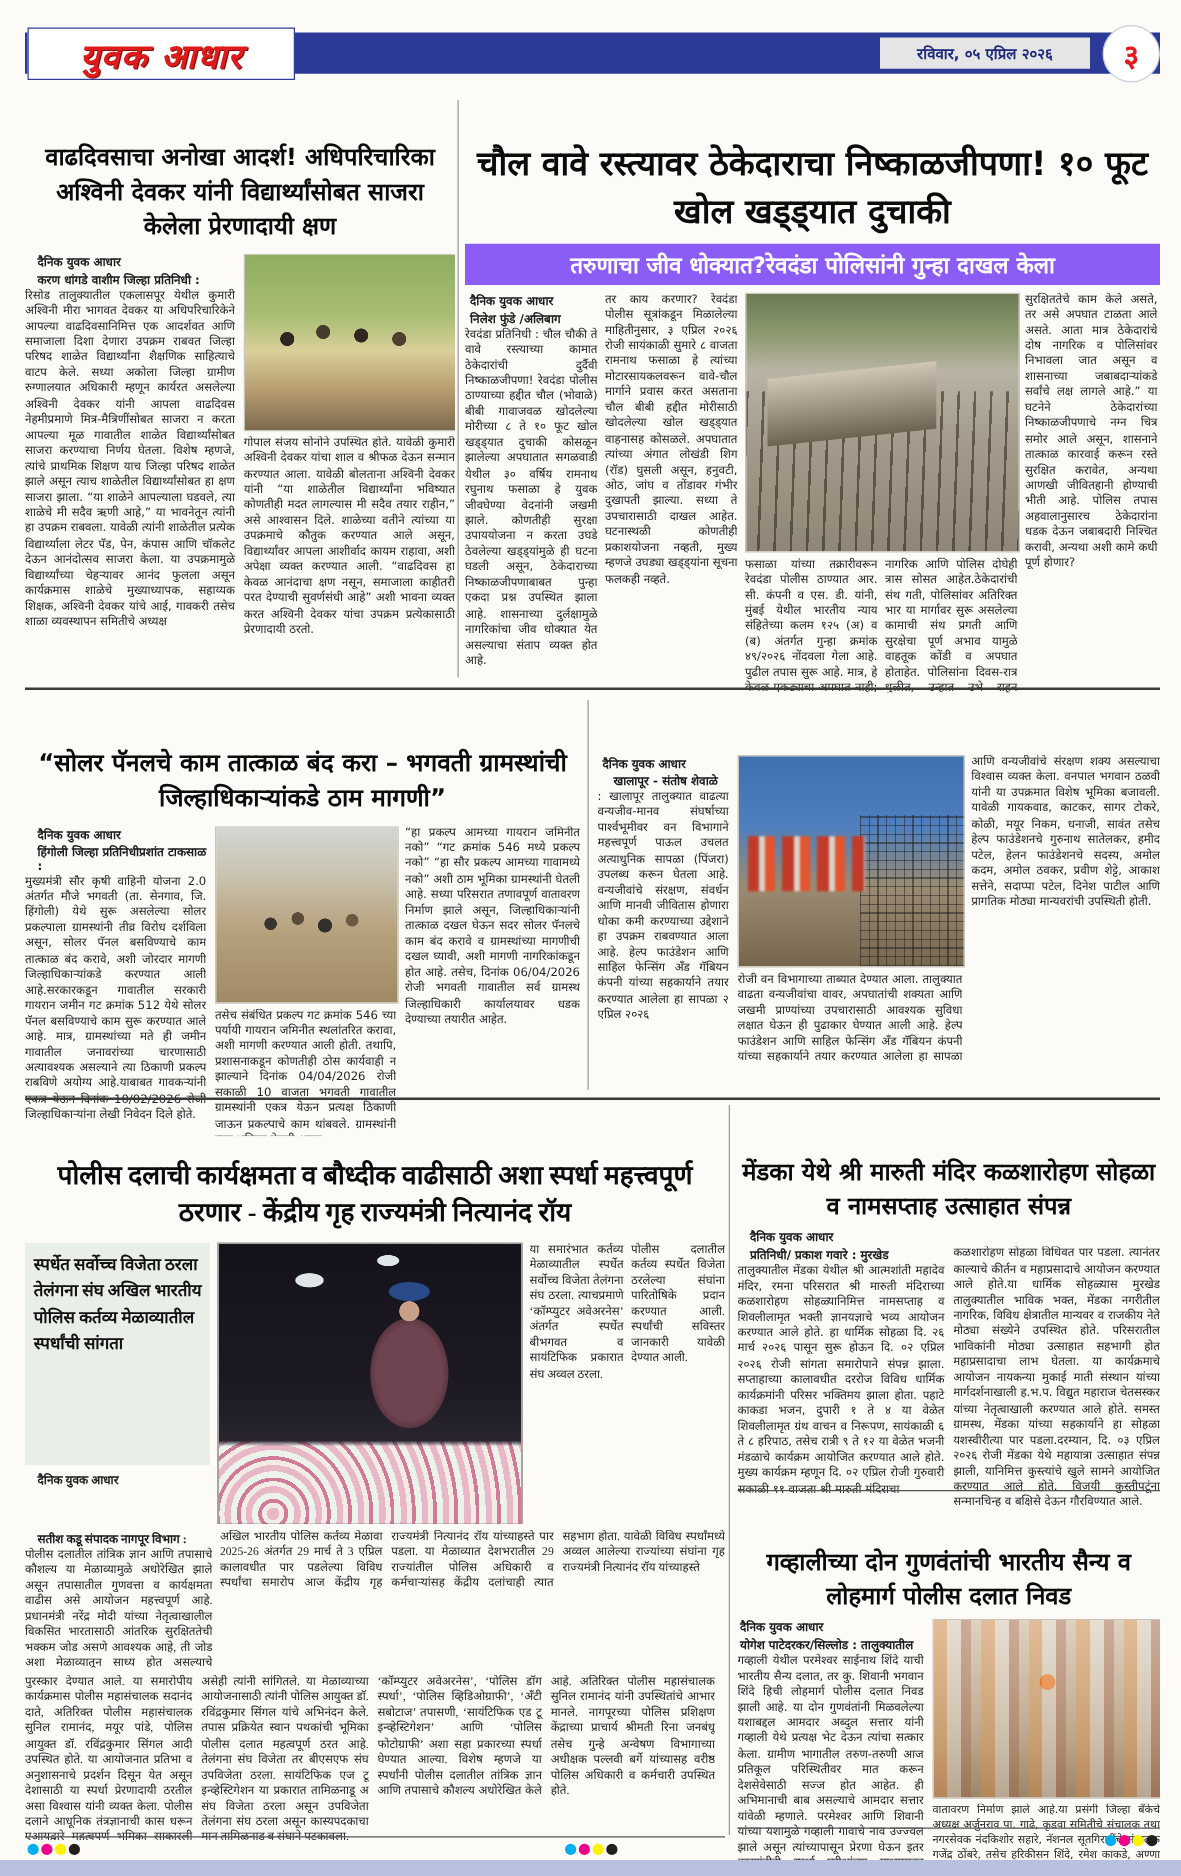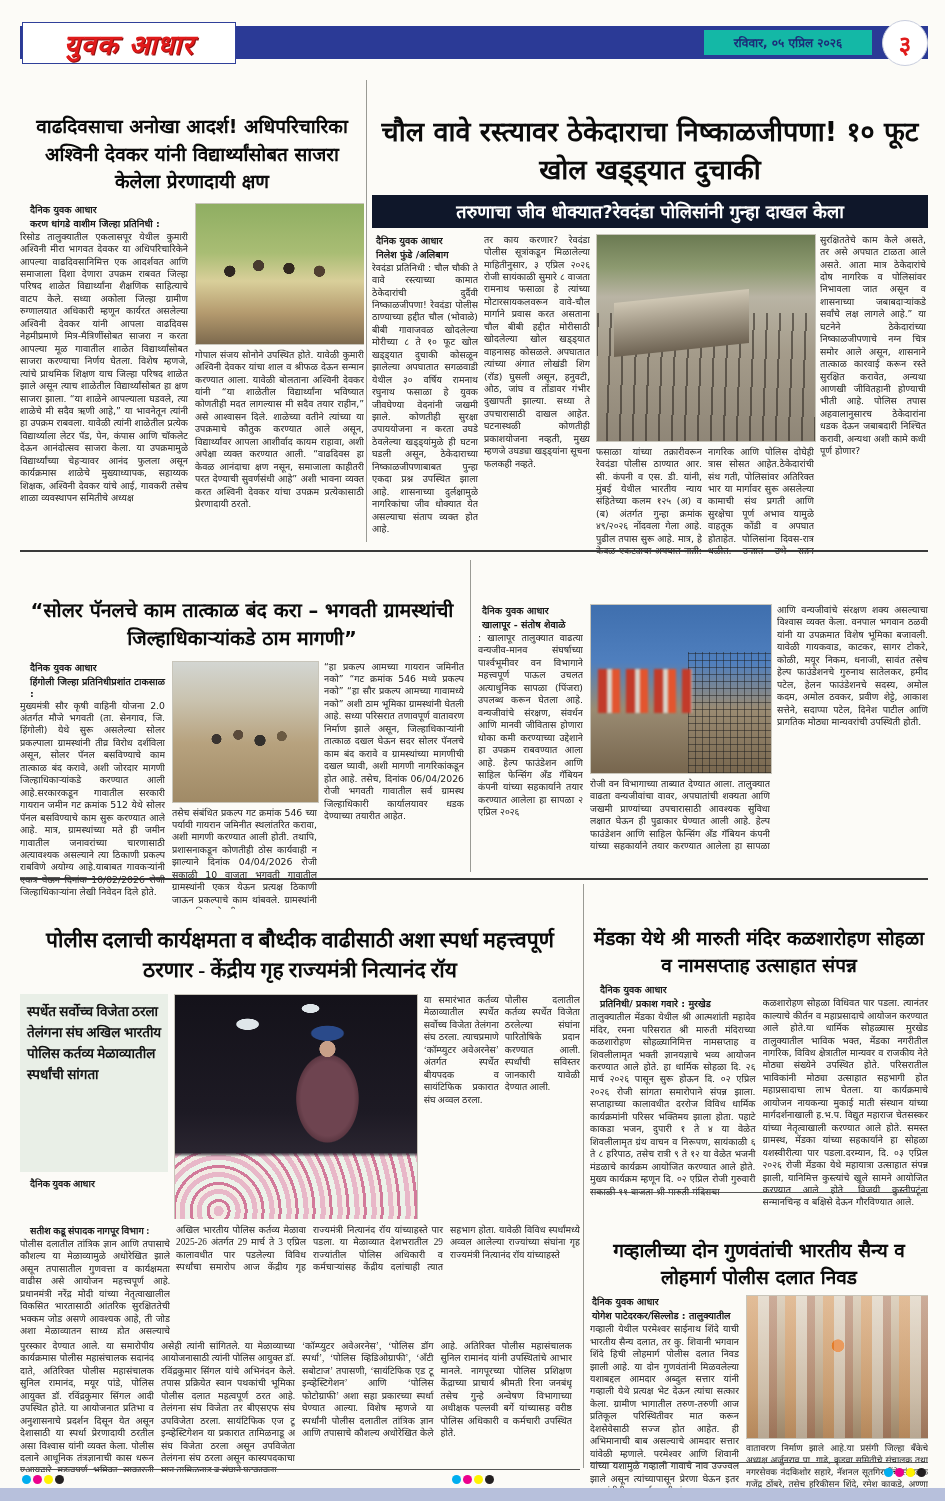--- a/index.html
+++ b/index.html
@@ -4,36 +4,36 @@
 <style>
   html,body{margin:0;padding:0;background:#e8e8e4;}
   .page{position:relative;width:945px;height:1501px;background:#fcfbf7;margin:0 auto;
         font-family:"DejaVu Sans","Liberation Sans",sans-serif;color:#1a1a1a;overflow:hidden;}
   
   .masthead{position:absolute;left:20px;top:26px;width:908px;height:33px;background:#2b3a96;}
   .logo-box{position:absolute;left:2px;top:-4px;width:212px;height:40px;background:#fff;
             border:1px solid #30409a;display:flex;align-items:center;justify-content:center;}
   .logo-text{color:#e01b1b;font-size:27px;font-weight:bold;font-style:italic;
              text-shadow:1px 1px 0 #8a0f0f;letter-spacing:1px;}
-  .date-box{position:absolute;right:56px;top:4px;width:168px;height:25px;background:#14b8a6;
+  .date-box{position:absolute;right:56px;top:4px;width:168px;height:25px;background:#e5e5e5;
             display:flex;align-items:center;justify-content:center;font-size:12px;font-weight:bold;color:#1c2a78;}
   .page-circle{position:absolute;right:0px;top:-6px;width:44px;height:44px;background:#fff;border-radius:50%;
             border:1px solid #c9cede;display:flex;align-items:center;justify-content:center;
             color:#e01b1b;font-size:24px;font-weight:bold;}
   
   .article{position:absolute;margin-top:39px;}
   .hl{font-weight:bold;text-align:center;color:#0b0b0b;}
   .bodytext{font-size:9.3px;line-height:1.34;text-align:justify;color:#222;overflow:hidden;}
   .byline{font-size:9.5px;font-weight:bold;margin:0 0 1px 10px;}
   .cols{display:flex;gap:7px;}
   .ph{background-color:#9a9a90;overflow:hidden;position:relative;border:1px solid #c8c5ba;}
   .rule-h{position:absolute;background:#3a3a3a;height:2px;}
   .rule-v{position:absolute;background:#9a9a94;width:1px;}
   
-  .banner{background:#0f172a;color:#fff;font-weight:bold;font-size:18px;text-align:center;
+  .banner{background:#8b5cf6;color:#fff;font-weight:bold;font-size:18px;text-align:center;
           padding:4px 0 5px 0;margin-top:6px;}
   
   .pullquote{background:#e9efe7;padding:8px 7px;font-size:13.5px;font-weight:bold;line-height:1.55;
              color:#111;text-align:left;}
   
   .ph-classroom{background:
     radial-gradient(circle 9px at 20% 48%,#2e2620 0 60%,transparent 65%),
     radial-gradient(circle 9px at 37% 44%,#473a2e 0 60%,transparent 65%),
     radial-gradient(circle 9px at 55% 46%,#32281f 0 60%,transparent 65%),
     radial-gradient(circle 9px at 73% 48%,#503f30 0 60%,transparent 65%),
@@ -142,21 +142,21 @@
       <div class="bodytext" style="width:140px;height:248px;">“हा प्रकल्प आमच्या गायरान जमिनीत नको” “गट क्रमांक 546 मध्ये प्रकल्प नको” “हा सौर प्रकल्प आमच्या गावामध्ये नको” अशी ठाम भूमिका ग्रामस्थांनी घेतली आहे. सध्या परिसरात तणावपूर्ण वातावरण निर्माण झाले असून, जिल्हाधिकाऱ्यांनी तात्काळ दखल घेऊन सदर सोलर पॅनलचे काम बंद करावे व ग्रामस्थांच्या मागणीची दखल घ्यावी, अशी मागणी नागरिकांकडून होत आहे. तसेच, दिनांक 06/04/2026 रोजी भगवती गावातील सर्व ग्रामस्थ जिल्हाधिकारी कार्यालयावर धडक देण्याच्या तयारीत आहेत.</div>
     </div>
   </div>
 
   <div class="rule-v" style="left:470px;top:560px;height:312px;"></div>
 
   <div class="article" style="left:478px;top:558px;width:450px;">
     <div class="cols" style="margin-top:7px;height:248px;overflow:hidden;">
       <div style="width:105px;">
         <div class="byline" style="margin-left:4px;">दैनिक युवक आधार</div>
-        <div class="byline" style="margin-left:4px;">खालापूर - संतोष शेवाळे</div>
+        <div class="byline" style="margin-left:4px;text-align:center;">खालापूर - संतोष शेवाळे</div>
         <div class="bodytext" style="height:216px;">: खालापूर तालुक्यात वाढत्या वन्यजीव-मानव संघर्षाच्या पार्श्वभूमीवर वन विभागाने महत्त्वपूर्ण पाऊल उचलत अत्याधुनिक सापळा (पिंजरा) उपलब्ध करून घेतला आहे. वन्यजीवांचे संरक्षण, संवर्धन आणि मानवी जीवितास होणारा धोका कमी करण्याच्या उद्देशाने हा उपक्रम राबवण्यात आला आहे. हेल्प फाउंडेशन आणि साहिल फेन्सिंग अँड गॅबियन कंपनी यांच्या सहकार्याने तयार करण्यात आलेला हा सापळा २ एप्रिल २०२६</div>
       </div>
       <div style="width:180px;">
         <div class="ph ph-cage" style="width:180px;height:168px;"></div>
         <div class="bodytext" style="height:74px;margin-top:4px;">रोजी वन विभागाच्या ताब्यात देण्यात आला. तालुक्यात वाढता वन्यजीवांचा वावर, अपघातांची शक्यता आणि जखमी प्राण्यांच्या उपचारासाठी आवश्यक सुविधा लक्षात घेऊन ही पुढाकार घेण्यात आली आहे. हेल्प फाउंडेशन आणि साहिल फेन्सिंग अँड गॅबियन कंपनी यांच्या सहकार्याने तयार करण्यात आलेला हा सापळा असून, या सापळ्याचे डिझाइन हेल्प फाउंडेशनचे सदस्य अश्फाक लोंगडे यांनी स्वतः तयार केले</div>
       </div>
       <div class="bodytext" style="width:151px;height:248px;">आणि वन्यजीवांचे संरक्षण शक्य असल्याचा विश्वास व्यक्त केला. वनपाल भगवान ठळवी यांनी या उपक्रमात विशेष भूमिका बजावली. यावेळी गायकवाड, काटकर, सागर टोकरे, कोळी, मयूर निकम, धनाजी, सावंत तसेच हेल्प फाउंडेशनचे गुरुनाथ सातेलकर, हमीद पटेल, हेलन फाउंडेशनचे सदस्य, अमोल कदम, अमोल ठवकर, प्रवीण शेट्टे, आकाश सत्तेने, सदाप्पा पटेल, दिनेश पाटील आणि प्रागतिक मोठ्या मान्यवरांची उपस्थिती होती.</div>
     </div>
   </div>
 
@@ -164,21 +164,21 @@
   <div class="rule-v" style="left:583px;top:884px;height:584px;"></div>
 
   <div class="article" style="left:20px;top:886px;width:560px;font-family:Liberation Serif, serif;">
     <div class="hl" style="font-size:21px;line-height:1.45;">पोलीस दलाची कार्यक्षमता व बौध्दीक वाढीसाठी अशा स्पर्धा महत्त्वपूर्ण ठरणार - केंद्रीय गृह राज्यमंत्री नित्यानंद रॉय</div>
     <div class="cols" style="margin-top:8px;height:225px;overflow:hidden;gap:6px;">
       <div style="width:150px;">
         <div class="pullquote" style="height:178px;overflow:hidden;box-sizing:border-box;">स्पर्धेत सर्वोच्च विजेता ठरला तेलंगना संघ अखिल भारतीय पोलिस कर्तव्य मेळाव्यातील स्पर्धांची सांगता</div>
         <div class="byline" style="margin-top:5px;">दैनिक युवक आधार</div>
       </div>
       <div class="ph ph-podium" style="width:244px;height:225px;"></div>
-      <div class="bodytext" style="width:76px;height:225px;">या समारंभात कर्तव्य मेळाव्यातील स्पर्धेत सर्वोच्च विजेता तेलंगना संघ ठरला. त्याचप्रमाणे ‘कॉम्प्युटर अवेअरनेस’ अंतर्गत स्पर्धेत बीयपदक व सायंटिफिक प्रकारात संघ अव्वल ठरला.</div>
+      <div class="bodytext" style="width:76px;height:225px;">या समारंभात कर्तव्य मेळाव्यातील स्पर्धेत सर्वोच्च विजेता तेलंगना संघ ठरला. त्याचप्रमाणे ‘कॉम्प्युटर अवेअरनेस’ अंतर्गत स्पर्धेत बीभगवत व सायंटिफिक प्रकारात संघ अव्वल ठरला.</div>
       <div class="bodytext" style="width:76px;height:225px;">पोलीस दलातील कर्तव्य स्पर्धेत विजेता ठरलेल्या संघांना पारितोषिके प्रदान करण्यात आली. स्पर्धांची सविस्तर जानकारी यावेळी देण्यात आली.</div>
     </div>
     <div class="cols" style="margin-top:5px;height:112px;overflow:hidden;gap:6px;">
       <div style="width:150px;">
         <div class="byline">सतीश कडू संपादक नागपूर विभाग :</div>
         <div class="bodytext" style="height:96px;">पोलीस दलातील तांत्रिक ज्ञान आणि तपासाचे कौशल्य या मेळाव्यामुळे अधोरेखित झाले असून तपासातील गुणवत्ता व कार्यक्षमता वाढीस असे आयोजन महत्त्वपूर्ण आहे. प्रधानमंत्री नरेंद्र मोदी यांच्या नेतृत्वाखालील विकसित भारतासाठी आंतरिक सुरक्षिततेची भक्कम जोड असणे आवश्यक आहे, ती जोड अशा मेळाव्यातून साध्य होत असल्याचे गौरवोद्गार केंद्रीय गृह राज्यमंत्री नित्यानंद रॉय यांनी काढले.</div>
       </div>
       <div class="bodytext" style="width:404px;height:112px;column-count:3;column-gap:7px;">अखिल भारतीय पोलिस कर्तव्य मेळावा 2025-26 अंतर्गत 29 मार्च ते 3 एप्रिल कालावधीत पार पडलेल्या विविध स्पर्धांचा समारोप आज केंद्रीय गृह राज्यमंत्री नित्यानंद रॉय यांच्याहस्ते पार पडला. या मेळाव्यात देशभरातील 29 राज्यांतील पोलिस अधिकारी व कर्मचाऱ्यांसह केंद्रीय दलांचाही त्यात सहभाग होता. यावेळी विविध स्पर्धांमध्ये अव्वल आलेल्या राज्यांच्या संघांना गृह राज्यमंत्री नित्यानंद रॉय यांच्याहस्ते</div>
     </div>
     <div class="cols" style="margin-top:4px;height:132px;overflow:hidden;gap:7px;">

